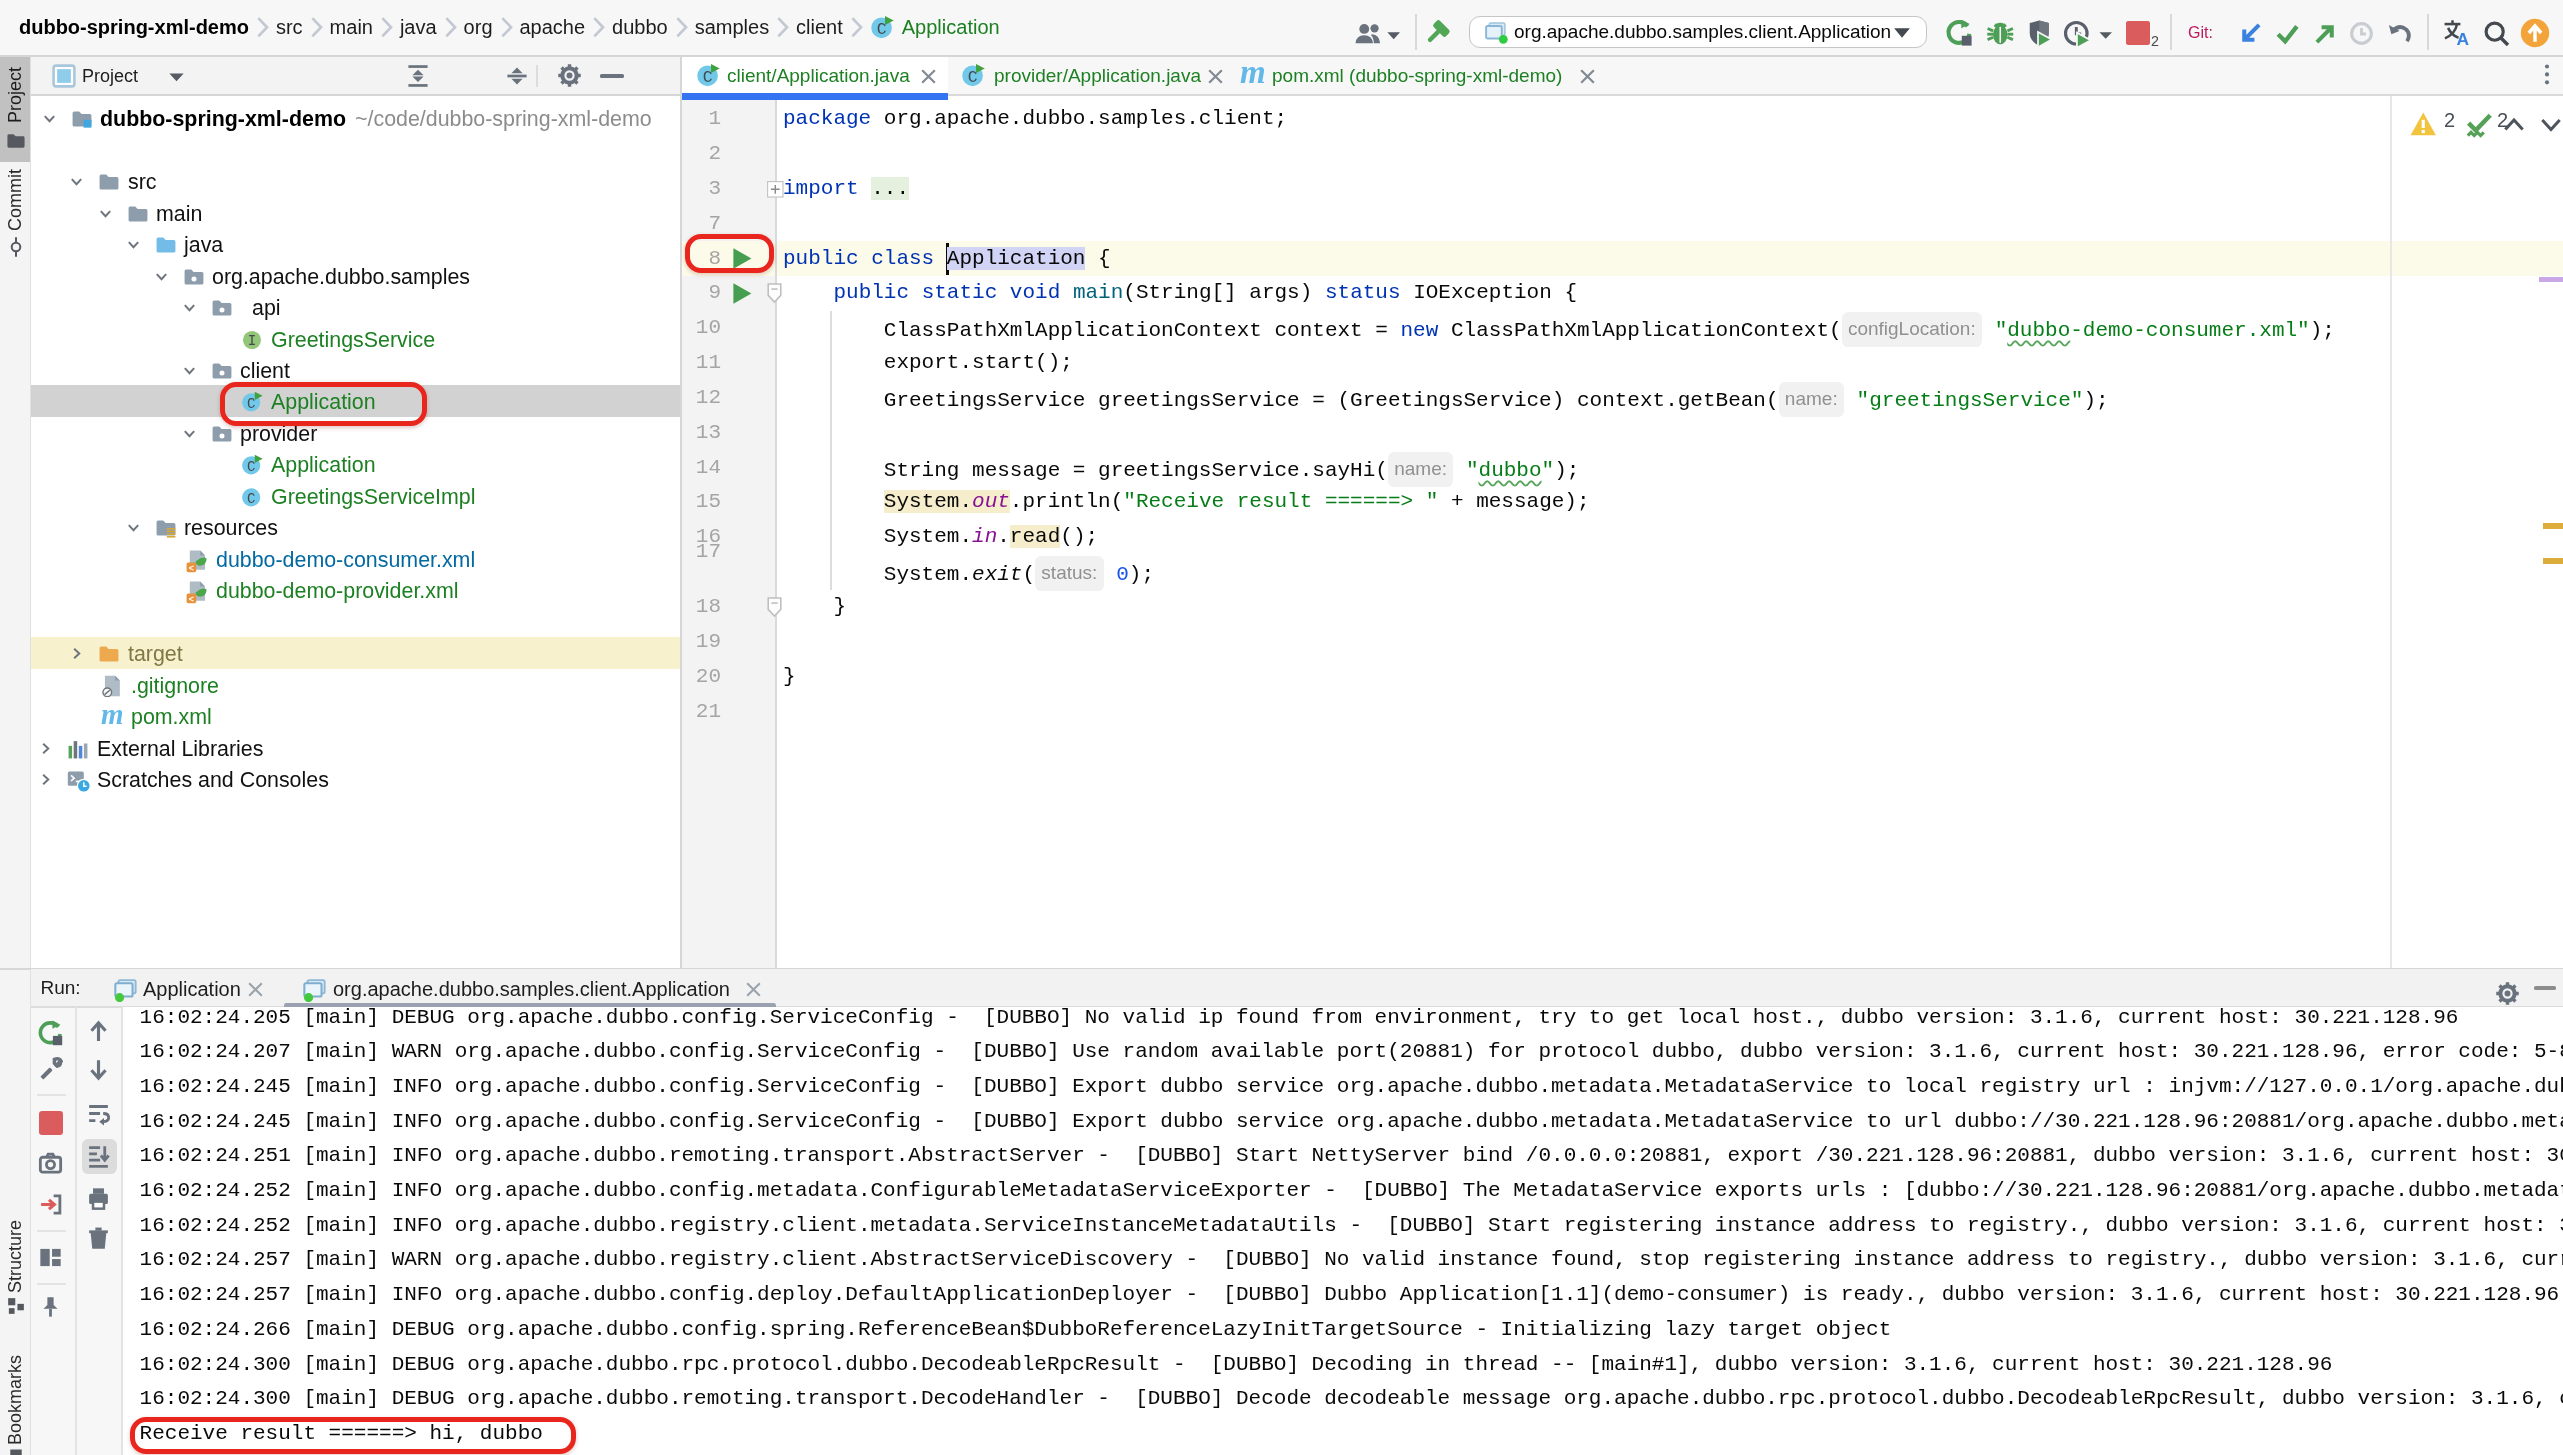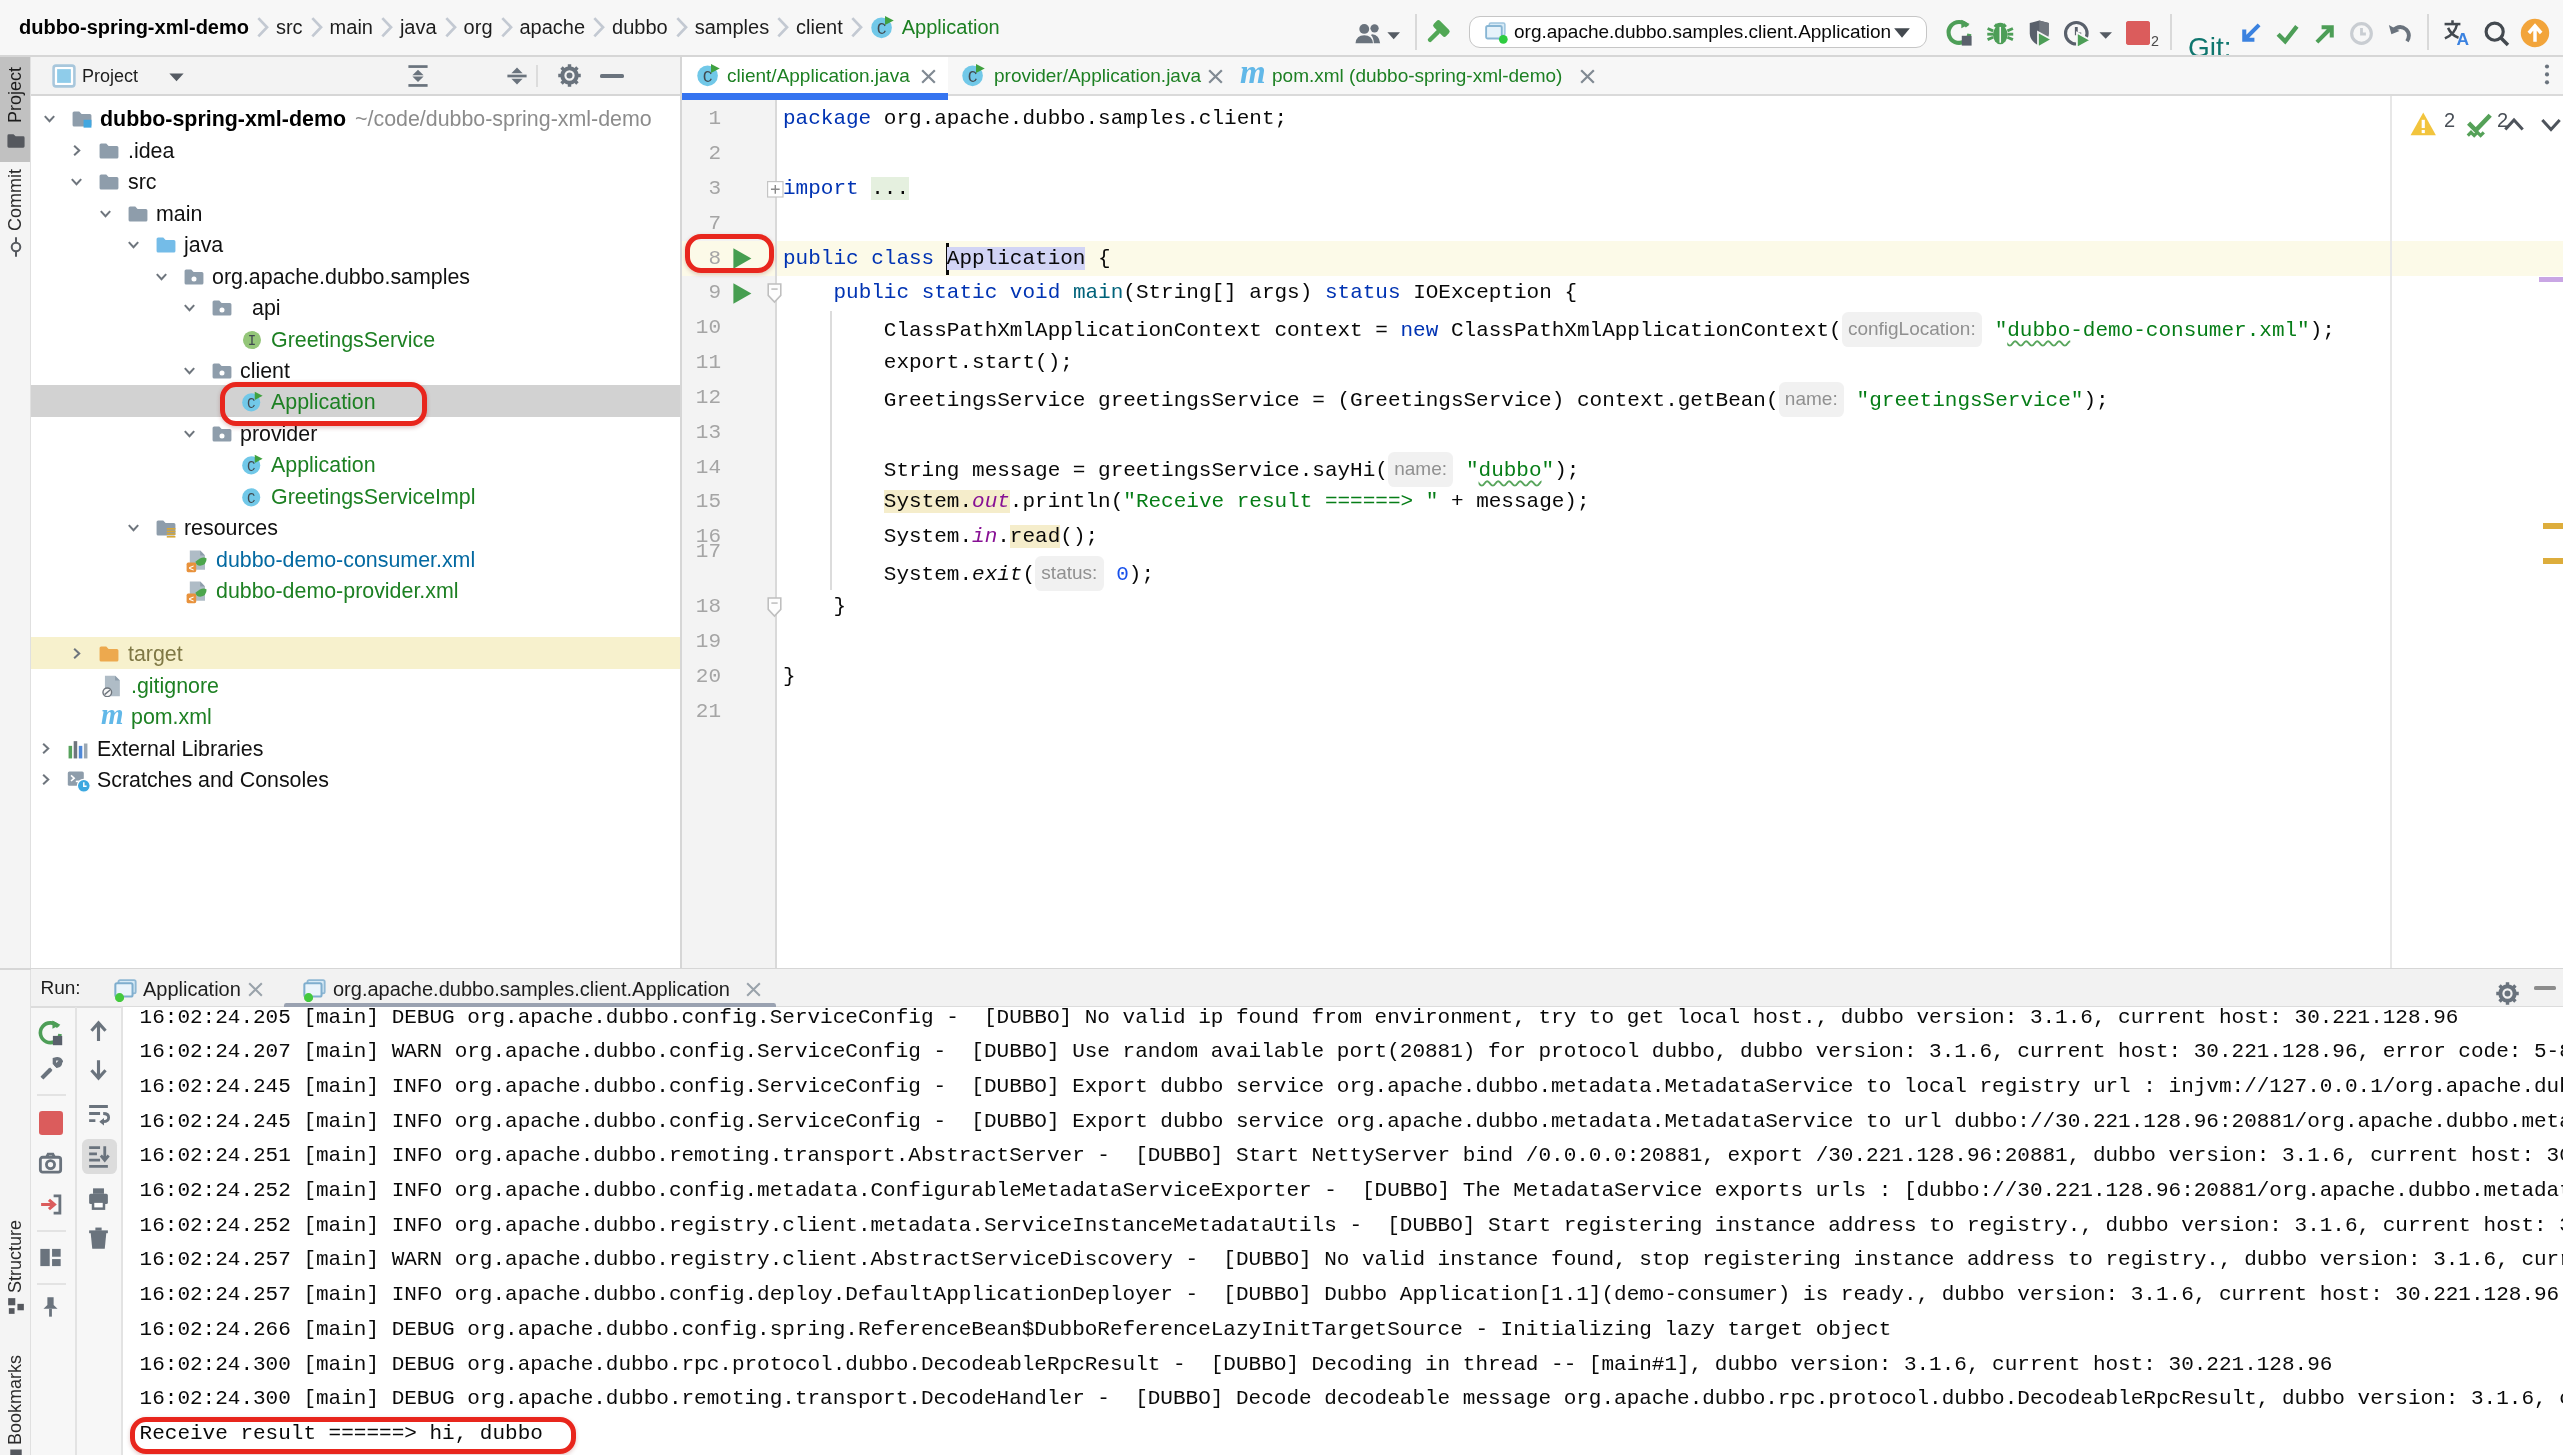--- a/index.html
+++ b/index.html
@@ -141,21 +141,21 @@
     </svg>
     <svg class="abs" style="left:2097px;top:30px" width="17.4" height="11" viewBox="0 0 11 7">
         <path d="M1.5 1.5 L5.5 5.5 L9.5 1.5z" fill="#555B63"></path>
       </svg>
 
     <rect class="abs" style="left:2126px;top:20.6px;width:24px;height:24px;background:#DB5C5C;border-radius:3.2px;position:absolute;"></rect>
     <div class="abs" style="left:2126px;top:20.6px;width:24px;height:24px;background:#DB5C5C;border-radius:3.2px;"></div>
     <div class="abs" style="left:2151px;top:33px;font-size:14.3px;color:#4A4A4A;">2</div>
     <div class="vline" style="left:2170px;top:14.3px;height:36px;background:#D9D9D9;"></div>
 
-    <div class="abs" style="left:2188px;top:15px;height:65px;display:flex;align-items:center;font-size:28px;color:#0f766e;">Git:</div>
+    <div class="abs" style="left:2188px;top:0;height:65px;display:flex;align-items:center;font-size:16px;color:#be185d;">Git:</div>
     <svg class="abs" style="left:2238px;top:20.6px" width="25" height="25" viewBox="0 0 16 16">
       <path d="M13.5 2.5 L4.5 11.5 M4 5.5 L4 12 L10.5 12" stroke="#3B82E0" stroke-width="2.6" fill="none"></path>
     </svg>
     <svg class="abs" style="left:2275px;top:20.6px" width="25" height="25" viewBox="0 0 16 16">
       <path d="M2 8.5 L6.5 13 L14 3.5" stroke="#4D9E57" stroke-width="2.8" fill="none"></path>
     </svg>
     <svg class="abs" style="left:2313px;top:20.6px" width="25" height="25" viewBox="0 0 16 16">
       <path d="M2.5 13.5 L11.5 4.5 M12 10.5 L12 4 L5.5 4" stroke="#4D9E57" stroke-width="2.6" fill="none"></path>
     </svg>
     <svg class="abs" style="left:2349px;top:20.6px" width="25" height="25" viewBox="0 0 16 16">
@@ -303,29 +303,20 @@
 <div class="trow" style="top:7.1px;">
       <svg class="abs" style="left:5.5px;top:3.2px" width="25" height="25" viewBox="0 0 32 32">
         <polyline points="10,13 16,19.5 22,13" fill="none" stroke="#6E757D" stroke-width="2.6"></polyline>
       </svg>
       <svg class="abs" style="left:40px;top:4.8px" width="22" height="22" viewBox="0 0 28 28">
         <path d="M2 6.5 Q2 4.5 4 4.5 L10.5 4.5 L13.5 7.5 L24 7.5 Q26 7.5 26 9.5 L26 21.5 Q26 23.5 24 23.5 L4 23.5 Q2 23.5 2 21.5 z" fill="#8E9DAB"></path>
         <rect x="16" y="15" width="10" height="10" fill="#42A7E0"></rect>
       </svg>
       <span class="abs" style="left:69px;top:0;line-height:32px;font-weight:bold;color:#000;">dubbo-spring-xml-demo</span>
       <span class="abs" style="left:324px;top:0;line-height:32px;color:#8C8C8C;">~/code/dubbo-spring-xml-demo</span>
-    </div>
-<div class="trow" style="top:39px;">
-      <svg class="abs" style="left:33px;top:3.2px" width="25" height="25" viewBox="0 0 32 32">
-        <polyline points="10,13 16,19.5 22,13" fill="none" stroke="#6E757D" stroke-width="2.6" transform="rotate(-90 16 16)"></polyline>
-      </svg>
-      <svg class="abs" style="left:67px;top:4.8px" width="22" height="22" viewBox="0 0 28 28">
-        <path d="M2 6.5 Q2 4.5 4 4.5 L10.5 4.5 L13.5 7.5 L24 7.5 Q26 7.5 26 9.5 L26 21.5 Q26 23.5 24 23.5 L4 23.5 Q2 23.5 2 21.5 z" fill="#8E9DAB"></path>
-      </svg>
-      <span class="abs" style="left:97px;top:0;line-height:32px;color:#111111;">.idea</span>
     </div>
 <div class="trow" style="top:70px;">
       <svg class="abs" style="left:33px;top:3.2px" width="25" height="25" viewBox="0 0 32 32">
         <polyline points="10,13 16,19.5 22,13" fill="none" stroke="#6E757D" stroke-width="2.6"></polyline>
       </svg>
       <svg class="abs" style="left:67px;top:4.8px" width="22" height="22" viewBox="0 0 28 28">
         <path d="M2 6.5 Q2 4.5 4 4.5 L10.5 4.5 L13.5 7.5 L24 7.5 Q26 7.5 26 9.5 L26 21.5 Q26 23.5 24 23.5 L4 23.5 Q2 23.5 2 21.5 z" fill="#8E9DAB"></path>
       </svg>
       <span class="abs" style="left:97px;top:0;line-height:32px;color:#111111;">src</span>
     </div>

